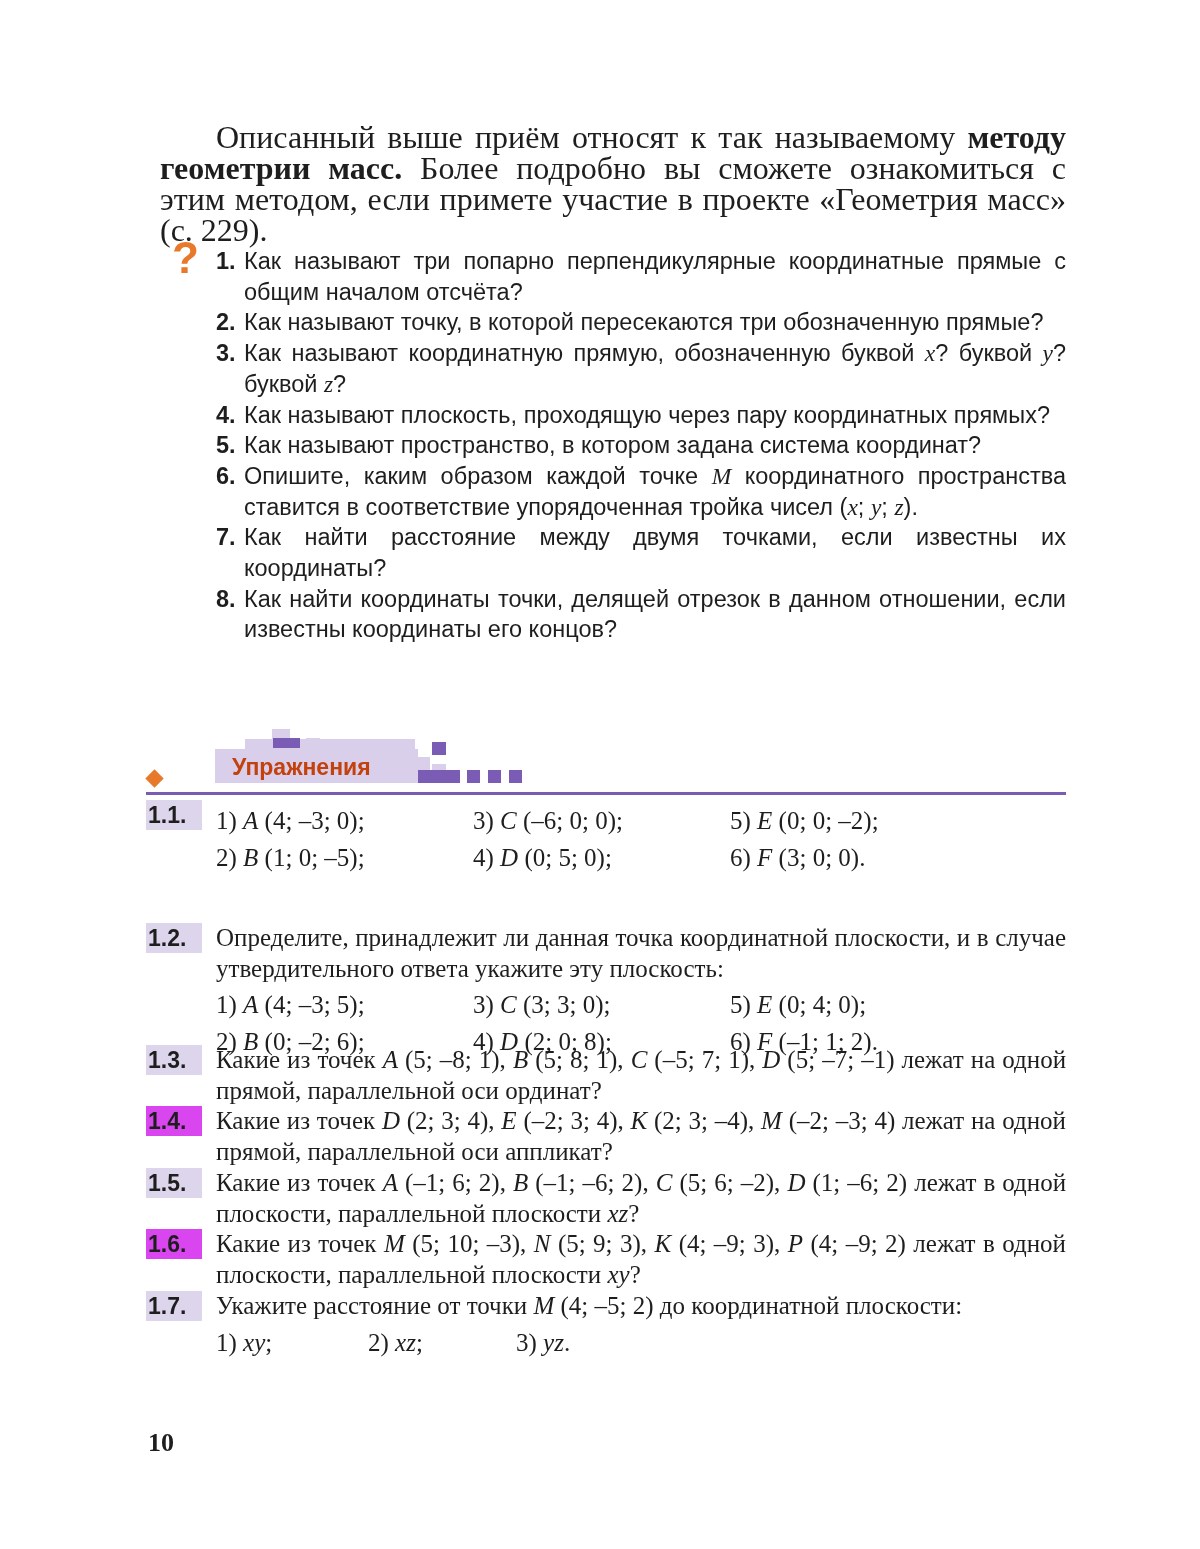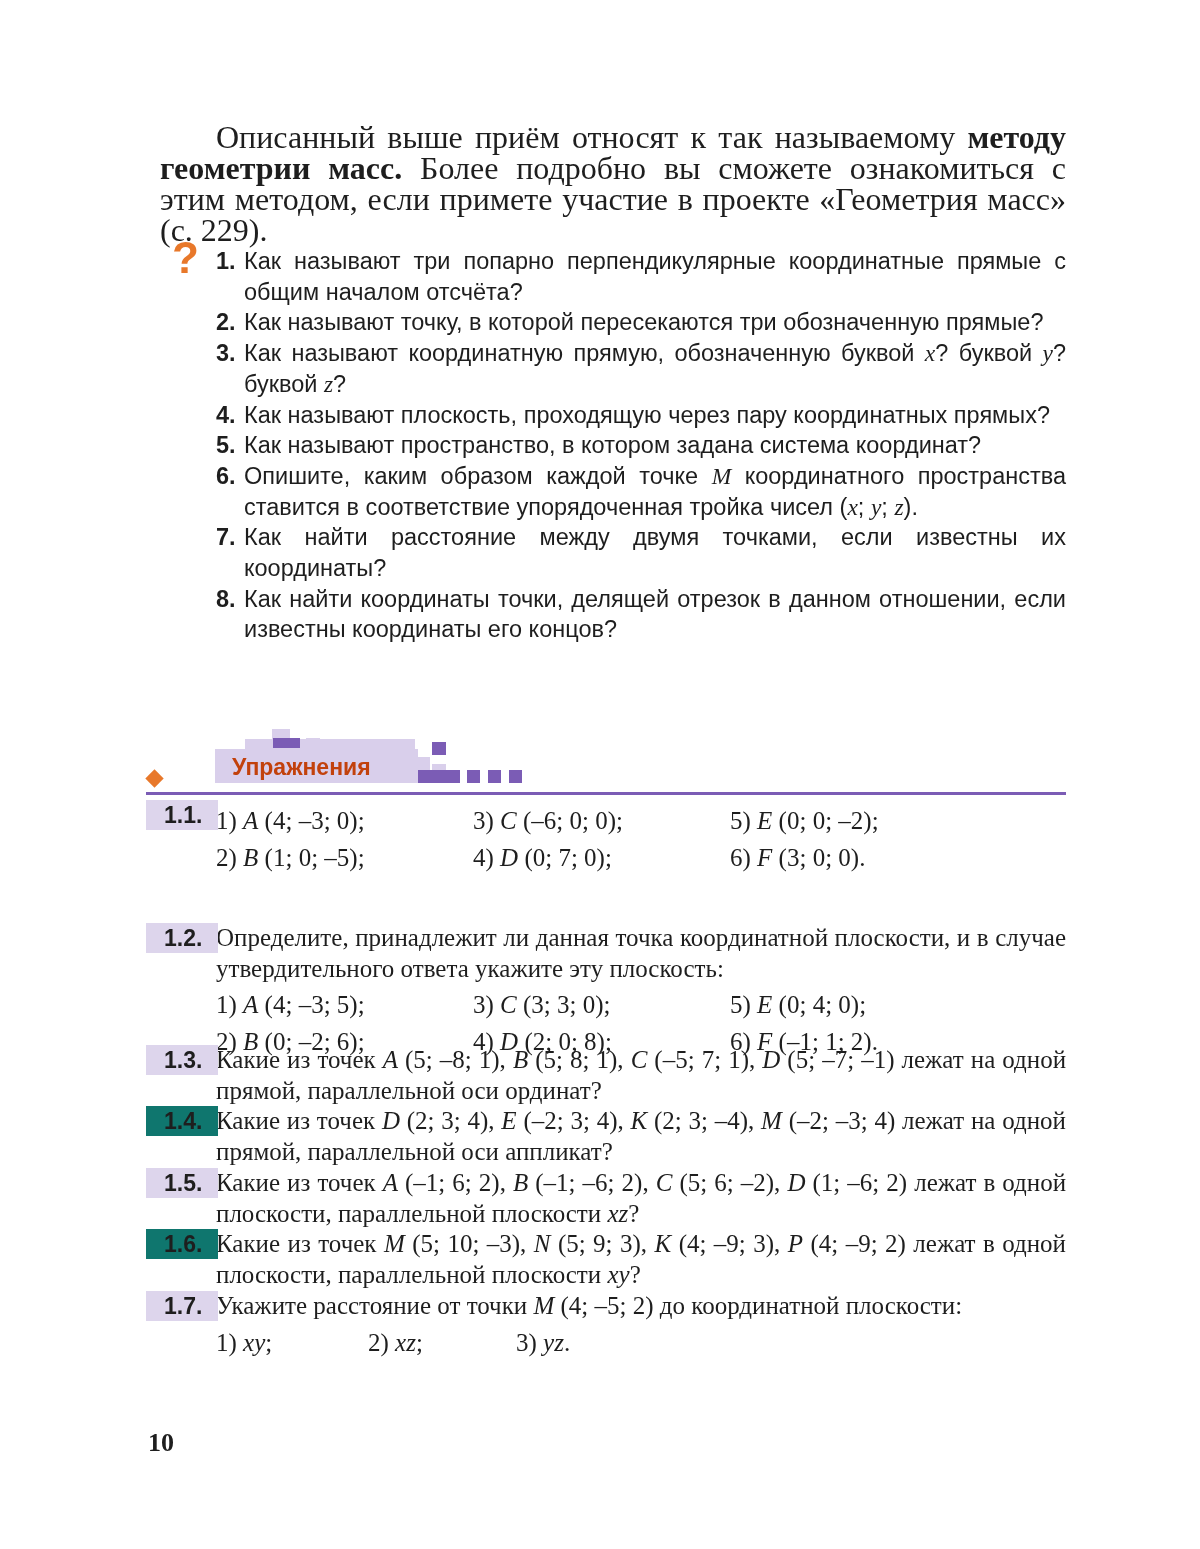--- a/index.html
+++ b/index.html
@@ -37,24 +37,24 @@
     #diamond {
       position: absolute; left: 148px; top: 772px; width: 13px; height: 13px;
       background: #e8782a; transform: rotate(45deg);
     }
     #rule { position: absolute; left: 146px; top: 792px; width: 920px; height: 3px; background: #7b5cb5; }
 
     .ex { position: absolute; left: 146px; width: 920px; font-size: 25px; line-height: 30.7px; }
     .exn {
       position: absolute; left: 0; top: 0; width: 54px; height: 30px;
       font-family: "Liberation Sans", sans-serif; font-weight: bold; font-size: 23px;
-      line-height: 30px; padding-left: 18px;
+      line-height: 30px; padding-left: 2px;
     }
     .exn.violet { background: #ddd5ec; }
-    .exn.green { background: #0f766e; }
+    .exn.green { background: #d946ef; }
     .ext { margin-left: 70px; text-align: justify; }
     .row { display: flex; margin-top: 6px; }
     .row span.cell { display: inline-block; }
 
     #page-num {
       position: absolute; left: 148px; top: 1428px;
       font-family: Liberation Serif, serif; font-weight: bold; font-size: 26px;
     }
   </style>
 </head>
@@ -97,21 +97,21 @@
 <div class="ex serif" style="top:800px;">
   <div class="exn violet">1.1.</div>
   <div class="ext">
     <div class="row">
       <span class="cell" style="width:257px"><span>1)</span> <i class="m">A</i> <span>(4; –3; 0);</span></span>
       <span class="cell" style="width:257px"><span>3)</span> <i class="m">C</i> <span>(–6; 0; 0);</span></span>
       <span class="cell"><span>5)</span> <i class="m">E</i> <span>(0; 0; –2);</span></span>
     </div>
     <div class="row">
       <span class="cell" style="width:257px"><span>2)</span> <i class="m">B</i> <span>(1; 0; –5);</span></span>
-      <span class="cell" style="width:257px"><span>4)</span> <i class="m">D</i> <span>(0; 7; 0);</span></span>
+      <span class="cell" style="width:257px"><span>4)</span> <i class="m">D</i> <span>(0; 5; 0);</span></span>
       <span class="cell"><span>6)</span> <i class="m">F</i> <span>(3; 0; 0).</span></span>
     </div>
   </div>
 </div>
 
 <div class="ex serif" style="top:923px;">
   <div class="exn violet">1.2.</div>
   <div class="ext">
     <div>Определите, принадлежит ли данная точка координатной плоскости, и в случае утвердительного ответа укажите эту плоскость:</div>
     <div class="row">

